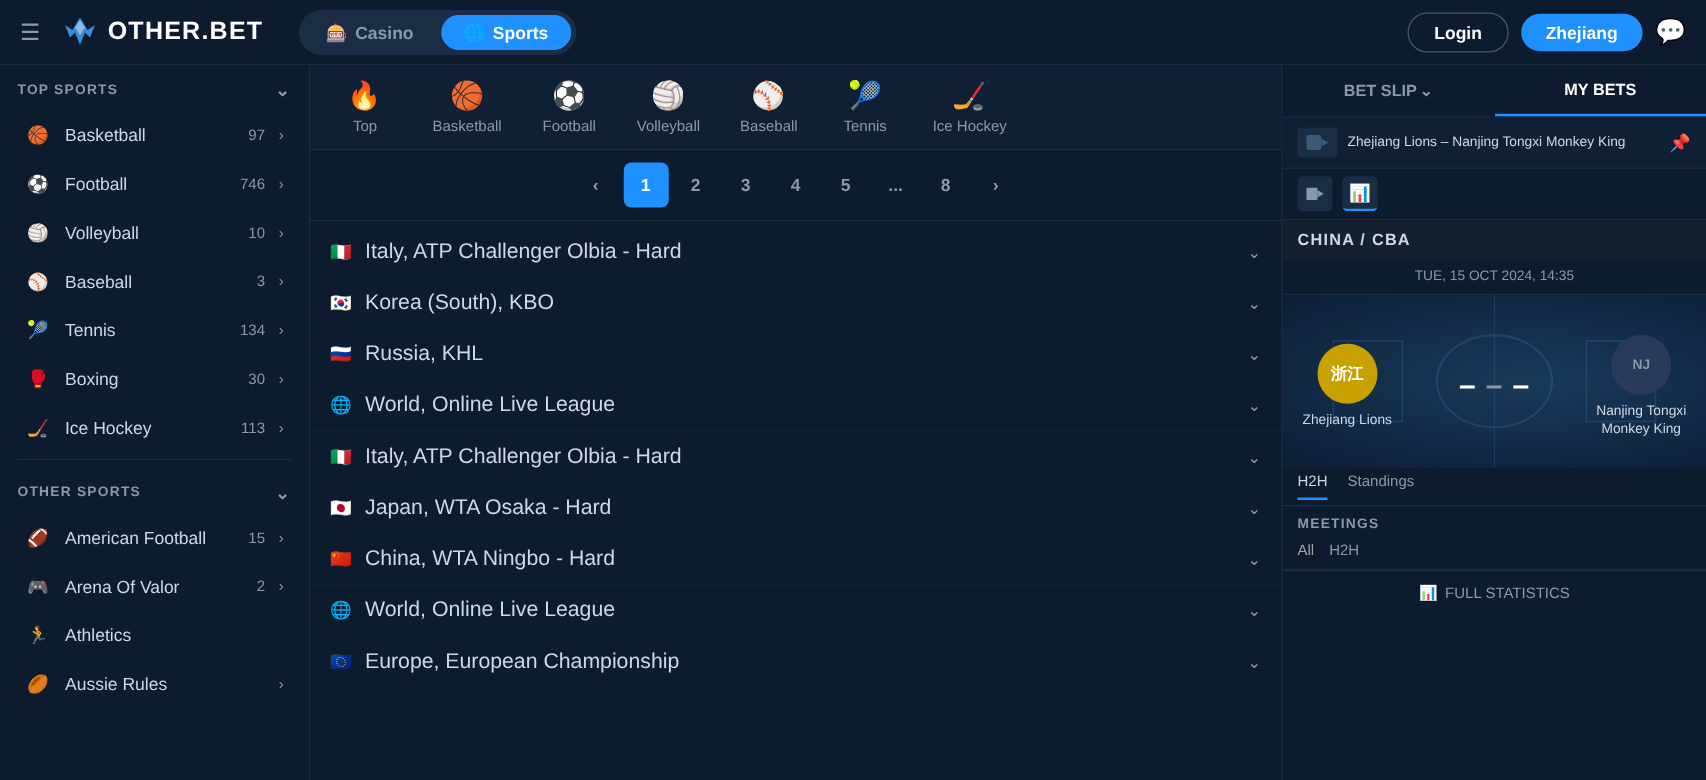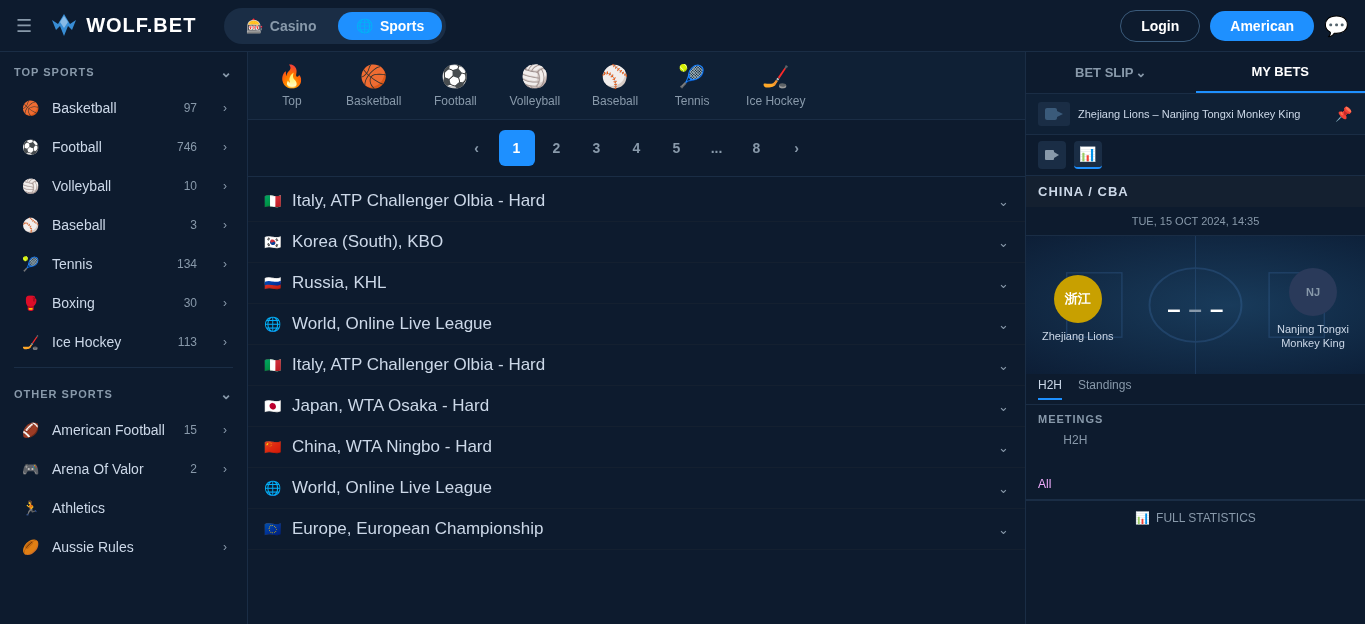--- a/index.html
+++ b/index.html
@@ -148,21 +148,21 @@
       justify-content: center;
       flex-shrink: 0;
     }
     .sidebar-item-label {
       flex: 1;
       font-weight: 500;
     }
     .sidebar-item-count {
       color: #8899aa;
       font-size: 12px;
-      margin-right: 16px;
+      margin-right: 1px;
       text-align: center;
     }
     .sidebar-item-chevron {
       color: #8899aa;
       font-size: 12px;
     }
     .sidebar-divider {
       height: 1px;
       background: #1a2d45;
       margin: 6px 14px;
@@ -451,35 +451,35 @@
 </head>
 <body>
 
 <div class="header">
   <span class="header-menu-icon">☰</span>
   <div class="logo">
     <svg class="logo-wolf" viewBox="0 0 32 32">
       <polygon points="16,4 22,14 28,10 24,20 20,16 16,26 12,16 8,20 4,10 10,14" fill="#4af" opacity="0.8"></polygon>
       <polygon points="16,6 20,12 16,18 12,12" fill="#fff" opacity="0.4"></polygon>
     </svg>
-    <span class="logo-text">WOLF.BET</span>
+    <span class="logo-text">OTHER.BET</span>
   </div>
   <div class="nav-tabs">
     <div class="nav-tab">
       <span>🎰</span>
       <span>Casino</span>
     </div>
     <div class="nav-tab active">
       <span>🌐</span>
       <span>Sports</span>
     </div>
   </div>
   <div class="header-right">
     <button class="btn-login">Login</button>
-    <button class="btn-register">American</button>
+    <button class="btn-register">Zhejiang</button>
     <span class="header-chat-icon">💬</span>
   </div>
 </div>
 
 <div class="main">
 
   <div class="sidebar">
     <div class="sidebar-section-header">
       <span>TOP SPORTS</span>
       <span style="font-size:14px;">⌄</span>
@@ -731,21 +731,21 @@
     <div class="match-tabs2">
       <div class="match-tab2 active">H2H</div>
       <div class="match-tab2">Standings</div>
     </div>
 
     <div class="match-section">
       <span>MEETINGS</span>
     </div>
 
     <div style="display:flex;gap:12px;padding:4px 12px 8px;flex-shrink:0;border-bottom:1px solid #1a2d45;">
-      <span style="font-size:12px;color:#f0abfc;cursor:pointer;margin-top:44px;">All</span>
+      <span style="font-size:12px;color:#a3a3a3;cursor:pointer;">All</span>
       <span style="font-size:12px;color:#8899aa;cursor:pointer;">H2H</span>
     </div>
 
     <div class="full-stats-btn">
       <span>📊</span>
       <span>FULL STATISTICS</span>
     </div>
   </div>
 </div>
 

